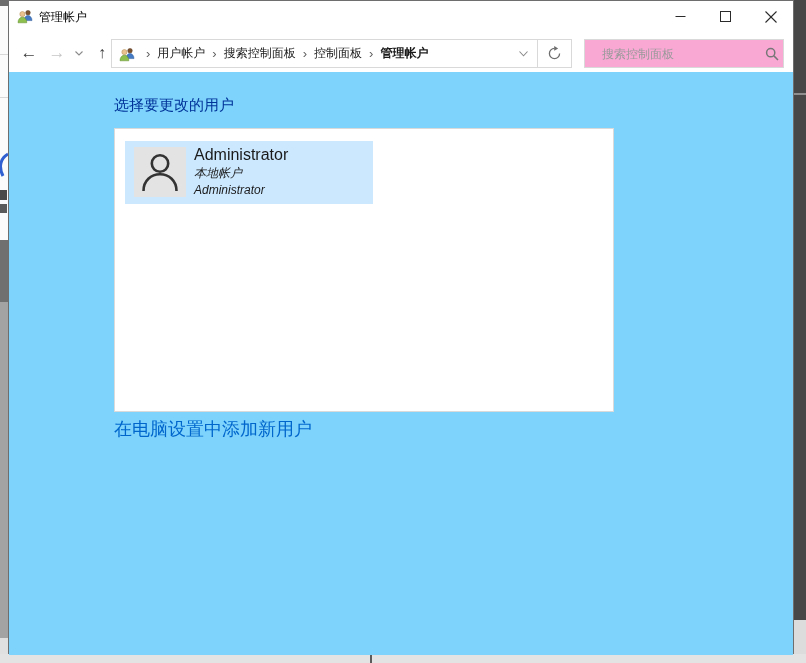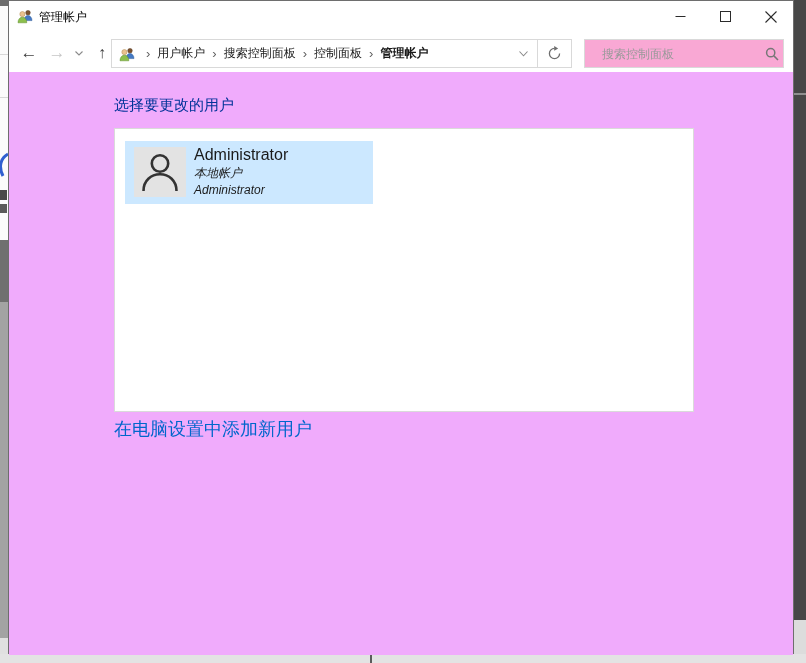--- a/index.html
+++ b/index.html
@@ -58,23 +58,23 @@
   .refresh-btn { width:33px; display:flex; align-items:center; justify-content:center; }
 
   .search-box { position:absolute; left:575px; top:5px; width:200px; height:29px;
     border:1px solid #d9d9d9; display:flex; align-items:center; background:#f9a8d4;padding-left:8px; }
   .search-box input { flex:1; border:none; outline:none; font-size:12px; color:#333;
     padding:0 4px 0 9px; font-family:inherit; background:transparent; }
   .search-box input::placeholder { color:#9a9a9a; }
   .search-icon-wrap { width:28px; display:flex; align-items:center; justify-content:center; }
 
   
-  .content { position:absolute; left:0; top:71px; width:100%; height:583px; background:#f0abfc; }
+  .content { position:absolute; left:0; top:71px; width:100%; height:583px; background:#7dd3fc; }
   .page-heading { position:absolute; left:105px; top:24px; font-size:15px; color:#003399; }
-  .user-listbox { position:absolute; left:105px; top:56px; width:580px; height:284px;
+  .user-listbox { position:absolute; left:105px; top:56px; width:500px; height:284px;
     border:1px solid #dadada; background:#ffffff; overflow:hidden; }
   .user-tile { position:absolute; left:10px; top:12px; width:248px; height:63px;
     background:#cce8ff; display:flex; align-items:center; cursor:default; }
   .avatar { position:absolute; left:9px; top:6px; width:52px; height:50px; background:#e3e3e3;
     display:flex; align-items:center; justify-content:center; }
   .tile-text { position:absolute; left:69px; top:3px; }
   .tile-name { font-size:16px; color:#1a1a1a; line-height:21px; }
   .tile-sub { font-size:12px; color:#1a1a1a; line-height:17px;font-style:italic; }
   .add-user-link { position:absolute; left:105px; top:345px; font-size:18px; color:#0066cc;
     text-decoration:none; cursor:pointer; }

